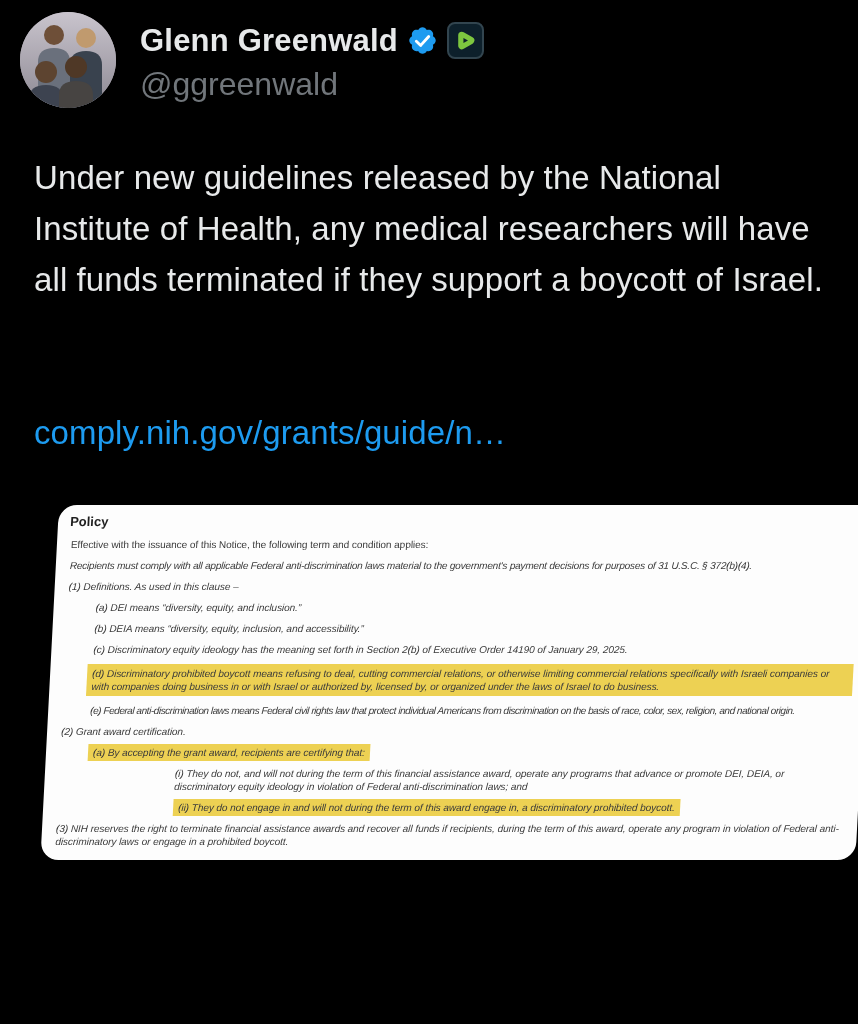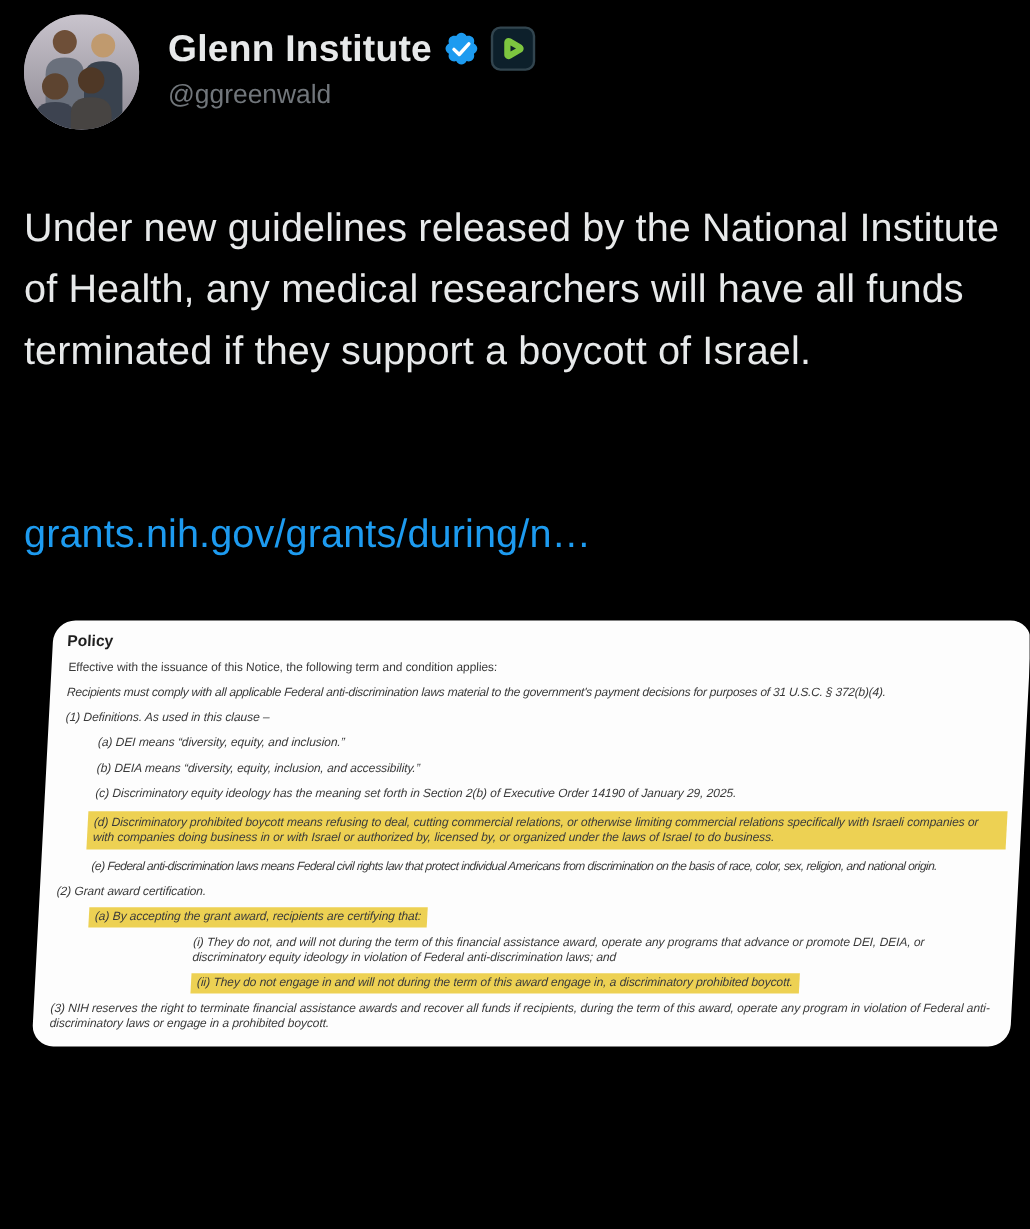--- a/index.html
+++ b/index.html
@@ -32,23 +32,23 @@
   .name-row{display:flex;align-items:center;gap:9px;}
   .name{font-size:31px;font-weight:700;color:var(--tweet-text);letter-spacing:.2px;}
   .v-badge{width:31px;height:31px;flex:0 0 auto;}
   .v-badge .seal{fill:var(--verified-blue);}
   .rumble-badge{
     width:37px;height:37px;border-radius:8px;flex:0 0 auto;
     background:#0d202b;border:2px solid #32454f;
     display:flex;align-items:center;justify-content:center;
   }
   .rumble-badge svg{width:25px;height:25px;}
-  .handle{font-size:22px;color:var(--handle-gray);margin-top:7px;}
+  .handle{font-size:32px;color:var(--handle-gray);margin-top:7px;}
   
-  .tweet-body{padding:0 20px;margin-top:56px;}
+  .tweet-body{padding:0 34px;margin-top:44px;}
   .tweet-p{
     font-size:33px;line-height:51px;font-weight:400;
     color:var(--tweet-text);margin:0 0 51px 0;letter-spacing:.1px;
   }
   .tweet-link{
     display:block;font-size:33px;line-height:51px;
     color:var(--link-blue);text-decoration:none;cursor:pointer;
     margin-top:102px;letter-spacing:.1px;
   }
   
@@ -98,39 +98,39 @@
       <circle cx="66" cy="26" r="10" fill="#c09a6e"></circle>
       <path d="M50 96 L50 53 Q50 39 66 39 Q82 39 82 53 L82 96 Z" fill="#39424e"></path>
       <circle cx="26" cy="60" r="11" fill="#5d4430"></circle>
       <path d="M9 96 L9 87 Q9 73 26 73 Q43 73 43 87 L43 96 Z" fill="#3d4350"></path>
       <circle cx="56" cy="55" r="11" fill="#4f3826"></circle>
       <path d="M39 96 L39 83 Q39 69 56 69 Q73 69 73 83 L73 96 Z" fill="#474442"></path>
     </svg>
   </div>
   <div class="id-block">
     <div class="name-row">
-      <span class="name">Glenn Institute</span>
+      <span class="name">Glenn Greenwald</span>
       <svg class="v-badge" viewBox="0 0 24 24" aria-hidden="true">
         <path class="seal" d="M22.25 12c0-1.43-.88-2.67-2.19-3.34.46-1.39.2-2.9-.81-3.91s-2.52-1.27-3.91-.81c-.66-1.31-1.91-2.19-3.34-2.19s-2.67.88-3.33 2.19c-1.4-.46-2.91-.2-3.92.81s-1.26 2.52-.8 3.91c-1.31.67-2.2 1.91-2.2 3.34s.89 2.67 2.2 3.34c-.46 1.39-.21 2.9.8 3.91s2.52 1.26 3.91.81c.67 1.31 1.91 2.19 3.34 2.19s2.68-.88 3.34-2.19c1.39.45 2.9.2 3.91-.81s1.27-2.52.81-3.91c1.31-.67 2.19-1.91 2.19-3.34z"></path>
         <polyline points="7.2,12.5 10.6,15.8 16.8,8.9" fill="none" stroke="#ffffff" stroke-width="2.2" stroke-linecap="round" stroke-linejoin="round"></polyline>
       </svg>
       <span class="rumble-badge">
         <svg viewBox="0 0 24 24" aria-hidden="true">
           <polygon points="8.5,7 17,12 8.5,17" fill="var(--rumble-green)" stroke="var(--rumble-green)" stroke-width="7" stroke-linejoin="round"></polygon>
           <polygon points="10,9.6 14.4,12 10,14.4" fill="#0d202b"></polygon>
         </svg>
       </span>
     </div>
     <div class="handle">@ggreenwald</div>
   </div>
 </header>
 
 <main class="tweet-body">
   <p class="tweet-p">Under new guidelines released by the National Institute of Health, any medical researchers will have all funds terminated if they support a boycott of Israel.</p>
-  <a class="tweet-link">grants.nih.gov/grants/during/n…</a>
+  <a class="tweet-link">comply.nih.gov/grants/guide/n…</a>
 
   <figure class="doc-card" style="margin-right:0">
     <h2 class="doc-title">Policy</h2>
     <div id="doc-lines">
         <p class="doc-line indent-0">Effective with the issuance of this Notice, the following term and condition applies:</p>
         <p class="doc-line indent-0 italic">Recipients must comply with all applicable Federal anti-discrimination laws material to the government's payment decisions for purposes of 31 U.S.C. § 372(b)(4).</p>
         <p class="doc-line indent-0 italic">(1) Definitions. As used in this clause –</p>
         <p class="doc-line indent-1 italic">(a) DEI means “diversity, equity, and inclusion.”</p>
         <p class="doc-line indent-1 italic">(b) DEIA means “diversity, equity, inclusion, and accessibility.”</p>
         <p class="doc-line indent-1 italic">(c) Discriminatory equity ideology has the meaning set forth in Section 2(b) of Executive Order 14190 of January 29, 2025.</p>

